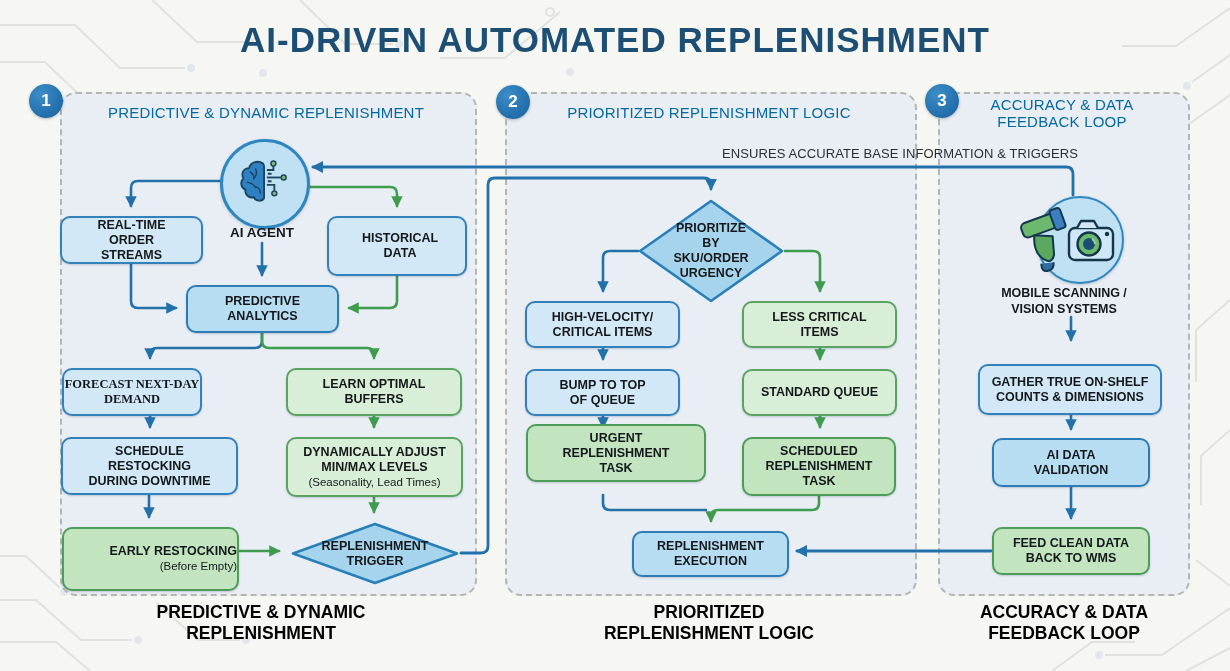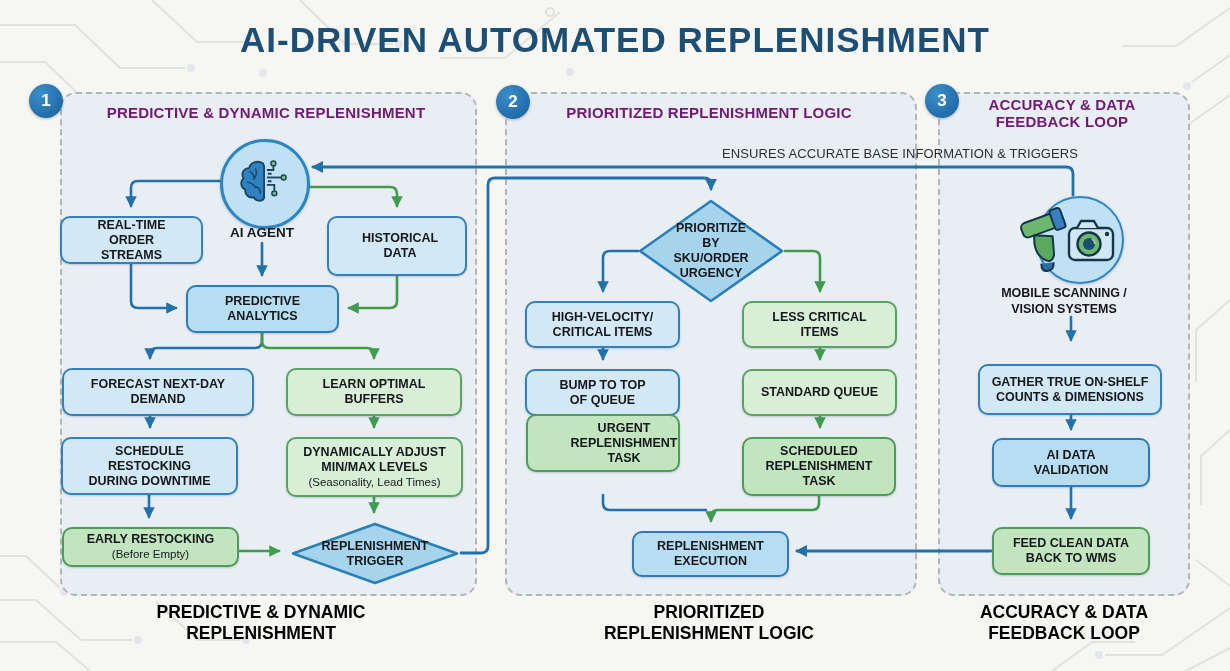--- a/index.html
+++ b/index.html
@@ -6,21 +6,21 @@
   .stage{position:relative;width:1230px;height:671px;overflow:hidden;background:#f6f6f3;
          font-family:"Liberation Sans",sans-serif;}
   .layer{position:absolute;left:0;top:0;width:1230px;height:671px;}
   .title{position:absolute;left:0;top:20px;width:1230px;text-align:center;
          font-size:35px;font-weight:bold;letter-spacing:1px;color:#1d4e74;z-index:6;}
   .panel{position:absolute;background:#e9eef4;border:2px dashed #b5b6b4;border-radius:16px;z-index:1;}
   .badge{position:absolute;width:34px;height:34px;border-radius:50%;z-index:7;
          background:radial-gradient(circle at 35% 30%, #3c8dc8, #15609c);
          color:#fff;font-size:17px;font-weight:bold;display:flex;align-items:center;justify-content:center;
          box-shadow:0 1px 3px rgba(0,0,0,.25);}
-  .heading{position:absolute;z-index:6;text-align:center;font-weight:bold;font-size:15px;color:#701a75;letter-spacing:.2px;}
+  .heading{position:absolute;z-index:6;text-align:center;font-weight:normal;font-size:15px;color:#0369a1;letter-spacing:.2px;}
   .heading span{display:block;line-height:17px;}
   .caption{position:absolute;z-index:6;text-align:center;font-weight:bold;font-size:17.5px;color:#000000;}
   .caption span{display:block;line-height:21px;}
   .box{position:absolute;z-index:4;display:flex;flex-direction:column;align-items:center;justify-content:center;
        text-align:center;border-radius:10px;font-weight:bold;font-size:12.5px;line-height:1.2;color:#15181b;
        box-sizing:border-box;box-shadow:0 1px 2px rgba(40,70,100,.22);}
   .box .t{display:block;}
   .box .sub{display:block;font-weight:normal;font-size:11.5px;line-height:1.15;margin-top:1px;}
   .blue{background:#d2e8f7;border:2.5px solid #3381bb;}
   .blue-deep{background:#b7ddf2;border:2.5px solid #2e7cb6;}
@@ -167,34 +167,34 @@
 
   <div class="box blue" style="left:60px;top:216px;width:143px;height:48px;">
     <span class="t" style="max-width:102px;">REAL-TIME ORDER STREAMS</span>
   </div>
   <div class="box blue" style="left:327px;top:216px;width:140px;height:60px;padding-left:6px;">
     <span class="t" style="max-width:90px;">HISTORICAL DATA</span>
   </div>
   <div class="box blue-deep" style="left:186px;top:285px;width:153px;height:48px;">
     <span class="t" style="max-width:90px;">PREDICTIVE ANALYTICS</span>
   </div>
-  <div class="box blue" style="left:62px;top:368px;width:192px;height:48px;">
+  <div class="box blue" style="left:62px;top:368px;width:140px;height:48px;font-family:Liberation Serif, serif;">
     <span class="t" style="max-width:140px;">FORECAST NEXT-DAY DEMAND</span>
   </div>
   <div class="box green" style="left:286px;top:368px;width:176px;height:48px;">
     <span class="t" style="max-width:105px;">LEARN OPTIMAL BUFFERS</span>
   </div>
   <div class="box blue" style="left:61px;top:437px;width:177px;height:58px;">
     <span class="t" style="max-width:132px;">SCHEDULE RESTOCKING DURING DOWNTIME</span>
   </div>
   <div class="box green" style="left:286px;top:437px;width:177px;height:60px;">
     <span class="t" style="max-width:145px;">DYNAMICALLY ADJUST MIN/MAX LEVELS</span>
     <span class="sub">(Seasonality, Lead Times)</span>
   </div>
-  <div class="box green-deep" style="left:62px;top:527px;width:177px;height:40px;">
+  <div class="box green-deep" style="left:62px;top:527px;width:177px;height:64px;align-items:flex-end;">
     <span class="t">EARLY RESTOCKING</span>
     <span class="sub">(Before Empty)</span>
   </div>
   <div class="diamond" style="left:290px;top:522px;width:170px;height:63px;">
     <svg width="170" height="63" viewBox="0 0 170 63">
       <polygon points="85,2 167,31.5 85,61 3,31.5" fill="#a5d4ec" stroke="#2980b9" stroke-width="2.6" stroke-linejoin="round"></polygon>
     </svg>
     <div class="dt">
         <span style="max-width:118px;">REPLENISHMENT TRIGGER</span>
       </div>
@@ -213,21 +213,21 @@
   </div>
   <div class="box green" style="left:742px;top:301px;width:155px;height:47px;">
     <span class="t" style="max-width:100px;">LESS CRITICAL ITEMS</span>
   </div>
   <div class="box blue" style="left:525px;top:369px;width:155px;height:47px;">
     <span class="t" style="max-width:98px;">BUMP TO TOP OF QUEUE</span>
   </div>
   <div class="box green" style="left:742px;top:369px;width:155px;height:47px;align-items:center;">
     <span class="t" style="max-width:130px;">STANDARD QUEUE</span>
   </div>
-  <div class="box green-deep" style="left:526px;top:414px;width:154px;height:58px;align-items:flex-end;">
+  <div class="box green-deep" style="left:526px;top:424px;width:180px;height:58px;">
     <span class="t" style="max-width:108px;">URGENT REPLENISHMENT TASK</span>
   </div>
   <div class="box green-deep" style="left:742px;top:437px;width:154px;height:59px;">
     <span class="t" style="max-width:108px;">SCHEDULED REPLENISHMENT TASK</span>
   </div>
   <div class="box blue-deep" style="left:632px;top:531px;width:157px;height:46px;">
     <span class="t" style="max-width:118px;">REPLENISHMENT EXECUTION</span>
   </div>
 
   <div class="circle-node" style="left:1036px;top:196px;width:84px;height:84px;border-width:2.5px;">

